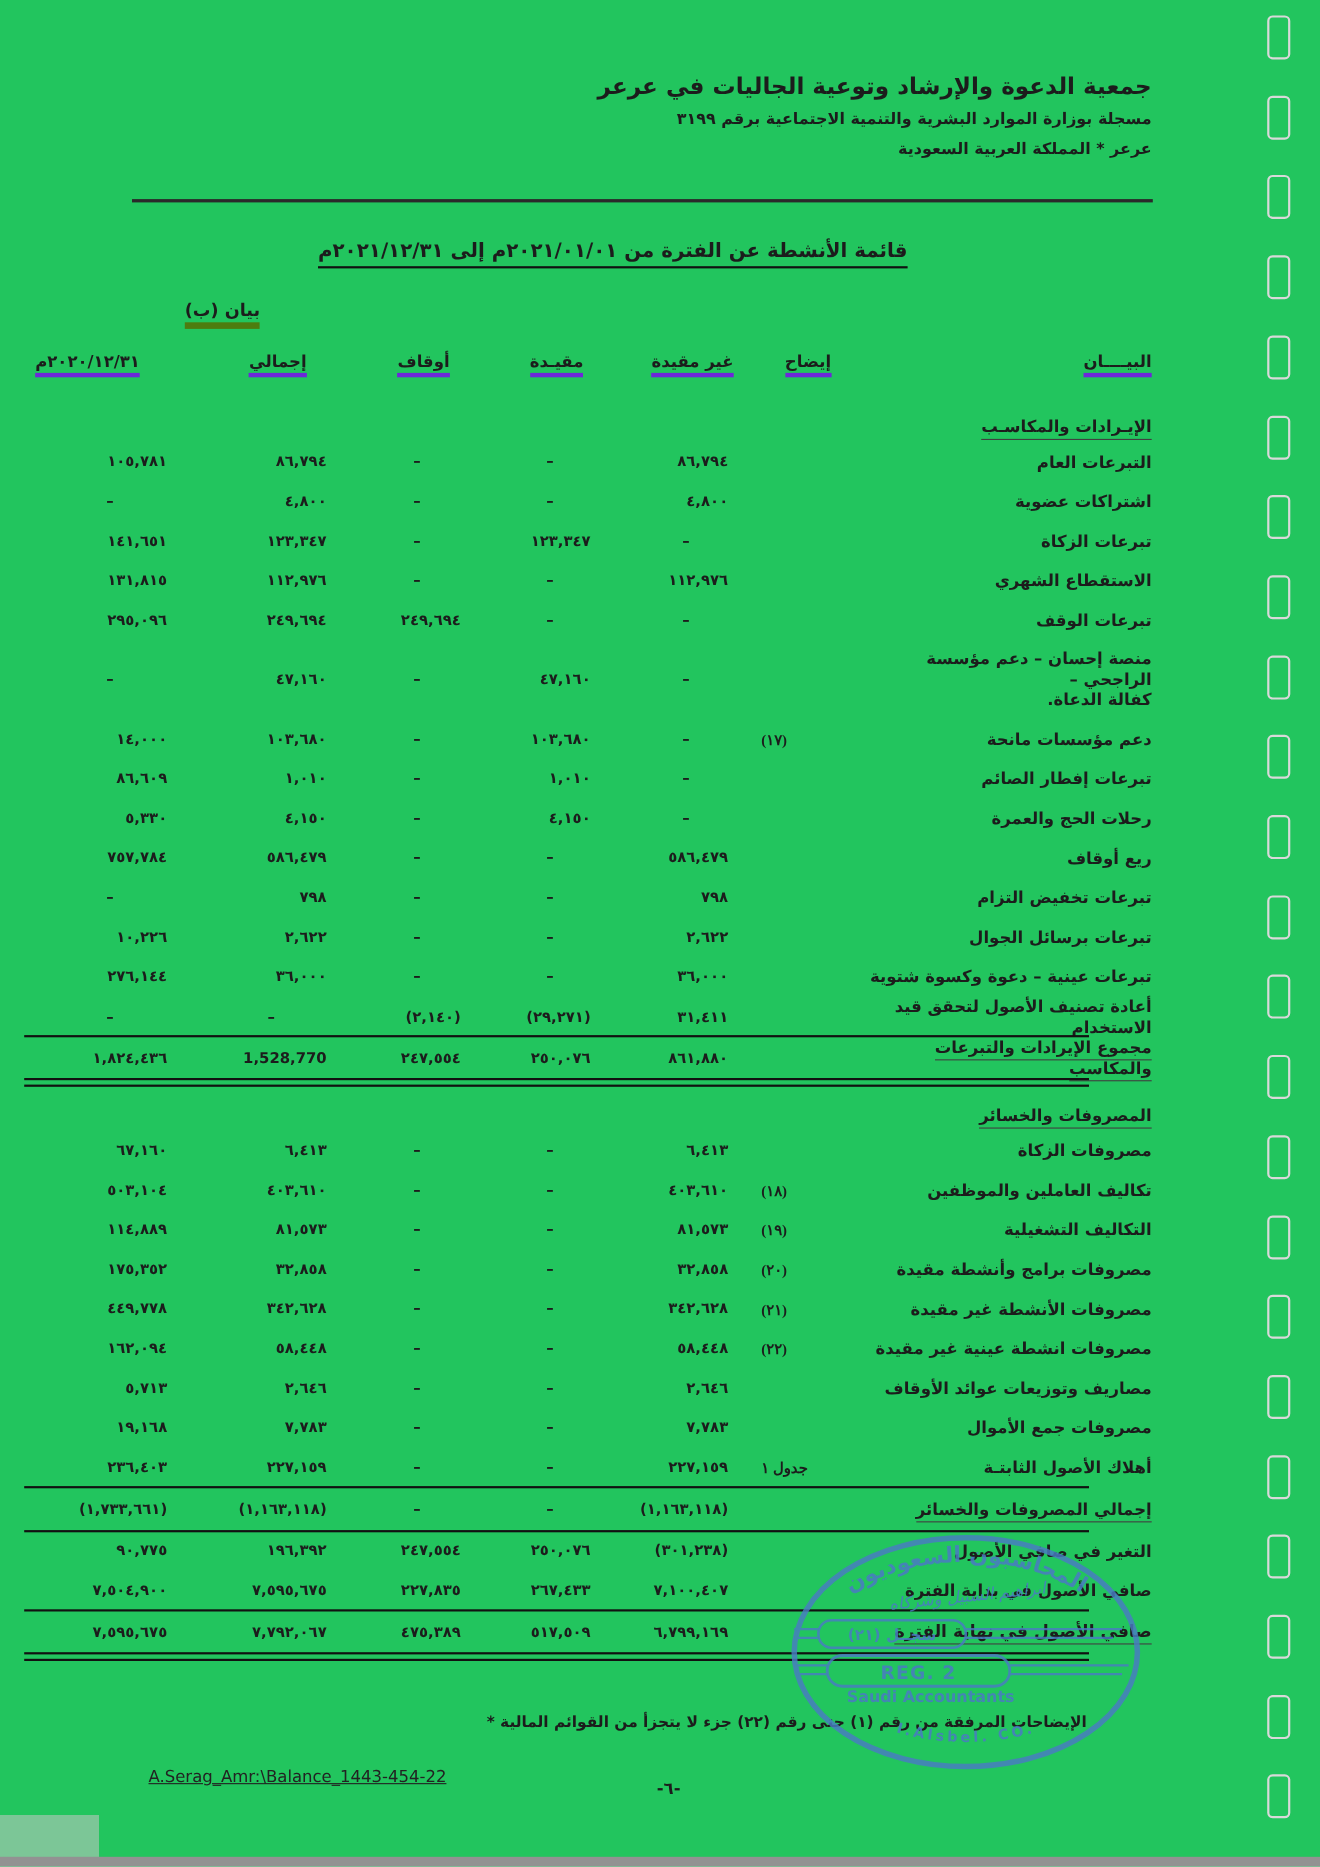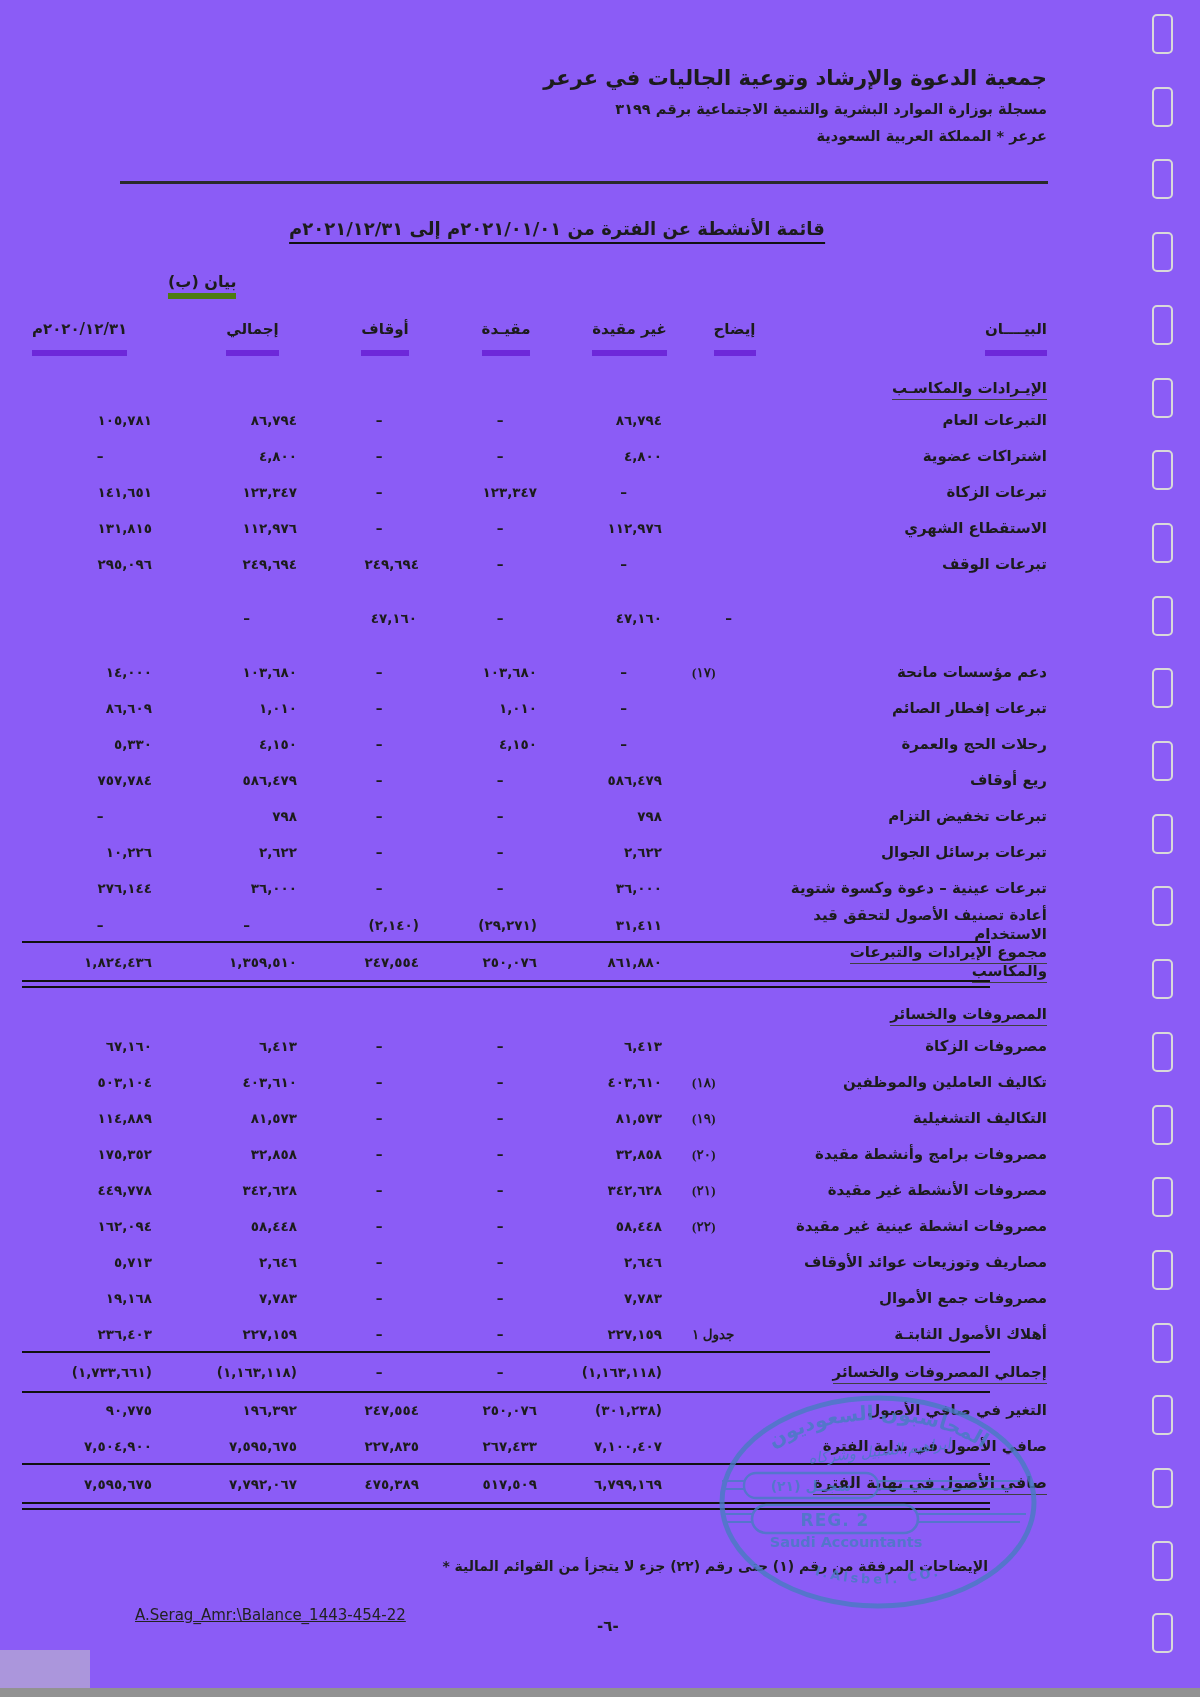--- a/index.html
+++ b/index.html
@@ -1,16 +1,16 @@
 <!DOCTYPE html>
 <html lang="ar"><head>
 <meta charset="utf-8">
 <style>
   html,body{margin:0;padding:0;background:#e8e8e8;}
-  .page{position:relative;width:1200px;height:1697px;background:#8b5cf6;overflow:hidden;
+  .page{position:relative;width:1200px;height:1697px;background:#22c55e;overflow:hidden;
         font-family:"DejaVu Sans",sans-serif;color:#1c1c1c;}
   
   .punch{position:absolute;left:1152px;width:17px;height:36px;border:2px solid #d9d9d9;
          border-radius:5px;background:transparent;}
   
   .letterhead{position:absolute;right:153px;top:66px;text-align:right;direction:rtl;}
   .org-name{font-size:21px;font-weight:bold;margin-bottom:11px;}
   .org-reg{font-size:14.5px;font-weight:bold;margin-bottom:11px;}
   .org-loc{font-size:14.5px;font-weight:bold;}
   .head-rule{position:absolute;left:120px;top:181px;width:928px;height:3px;background:#2a2a2a;}
@@ -29,21 +29,21 @@
   .trow.sec3{height:46px;}
   .trow.two{height:72px;}
   .trow.tot{height:40px;}
   .c-label{text-align:right;font-size:15px;padding-left:4px;line-height:1.25;}
   .c-note{text-align:left;font-size:13.5px;font-family:Liberation Serif, serif;}
   .c-num{direction:ltr;text-align:right;font-size:13.5px;white-space:nowrap;}
   .cu{padding-right:30px;} .cr{padding-right:30px;} .ca{padding-right:26px;}
   .ct{padding-right:28px;} .cp{padding-right:28px;}
   .c-num.dash{text-align:center;padding-right:12px;}
   .hcell{font-size:15px;}
-  .hcell span{border-bottom:6px solid #6d28d9;padding-bottom:12px;display:inline-block;}
+  .hcell span{border-bottom:4px solid #6d28d9;padding-bottom:1px;display:inline-block;}
   .h-label{text-align:right;} .h-note{text-align:center;}
   .h-mid{text-align:center;} .h-prior{text-align:left;direction:ltr;}
   .sec .c-label span,.tot .c-label span{border-bottom:1px solid #404040;padding-bottom:2px;}
   .grand .c-label{font-size:15.5px;}
   .rule{position:absolute;bottom:-1px;left:-10px;width:968px;border-top:2.2px solid #111;}
   .rule.dbl{height:4px;border-bottom:2.2px solid #111;bottom:-6px;}
   .lbl2{display:block;}
   
   .footnote{position:absolute;right:212px;top:1558px;direction:rtl;font-size:14px;font-weight:bold;}
   .fileref{position:absolute;left:135px;top:1606px;font-size:15px;color:#222;text-decoration:underline;}
@@ -153,20 +153,24 @@
         <div class="trow ">
           <div class="c-label"><span>تبرعات الوقف</span></div>
           <div class="c-note"></div>
           <div class="c-num cu dash">–</div>
           <div class="c-num cr dash">–</div>
           <div class="c-num ca">٢٤٩,٦٩٤</div>
           <div class="c-num ct">٢٤٩,٦٩٤</div>
           <div class="c-num cp">٢٩٥,٠٩٦</div>
         </div>
         <div class="trow two">
+          <div class="c-label">
+            <span class="lbl2">منصة إحسان – دعم مؤسسة الراجحي –</span>
+            <span class="lbl2">كفالة الدعاة.</span>
+          </div>
           <div class="c-note"></div>
           <div class="c-num cu dash">–</div>
           <div class="c-num cr">٤٧,١٦٠</div>
           <div class="c-num ca dash">–</div>
           <div class="c-num ct">٤٧,١٦٠</div>
           <div class="c-num cp dash">–</div>
         </div>
         <div class="trow ">
           <div class="c-label"><span>دعم مؤسسات مانحة</span></div>
           <div class="c-note">(١٧)</div>
@@ -239,21 +243,21 @@
           <div class="c-num ct dash">–</div>
           <div class="c-num cp dash">–</div>
           <div class="rule"></div>
         </div>
         <div class="trow tot">
           <div class="c-label"><span>مجموع الإيرادات والتبرعات والمكاسب</span></div>
           <div class="c-note"></div>
           <div class="c-num cu">٨٦١,٨٨٠</div>
           <div class="c-num cr">٢٥٠,٠٧٦</div>
           <div class="c-num ca">٢٤٧,٥٥٤</div>
-          <div class="c-num ct">١,٣٥٩,٥١٠</div>
+          <div class="c-num ct">1,528,770</div>
           <div class="c-num cp">١,٨٢٤,٤٣٦</div>
           <div class="rule dbl"></div>
         </div>
         <div class="trow sec sec3">
           <div class="c-label"><span>المصروفات والخسائر</span></div>
           <div class="c-note"></div>
           <div class="c-num cu"></div>
           <div class="c-num cr"></div>
           <div class="c-num ca"></div>
           <div class="c-num ct"></div>

